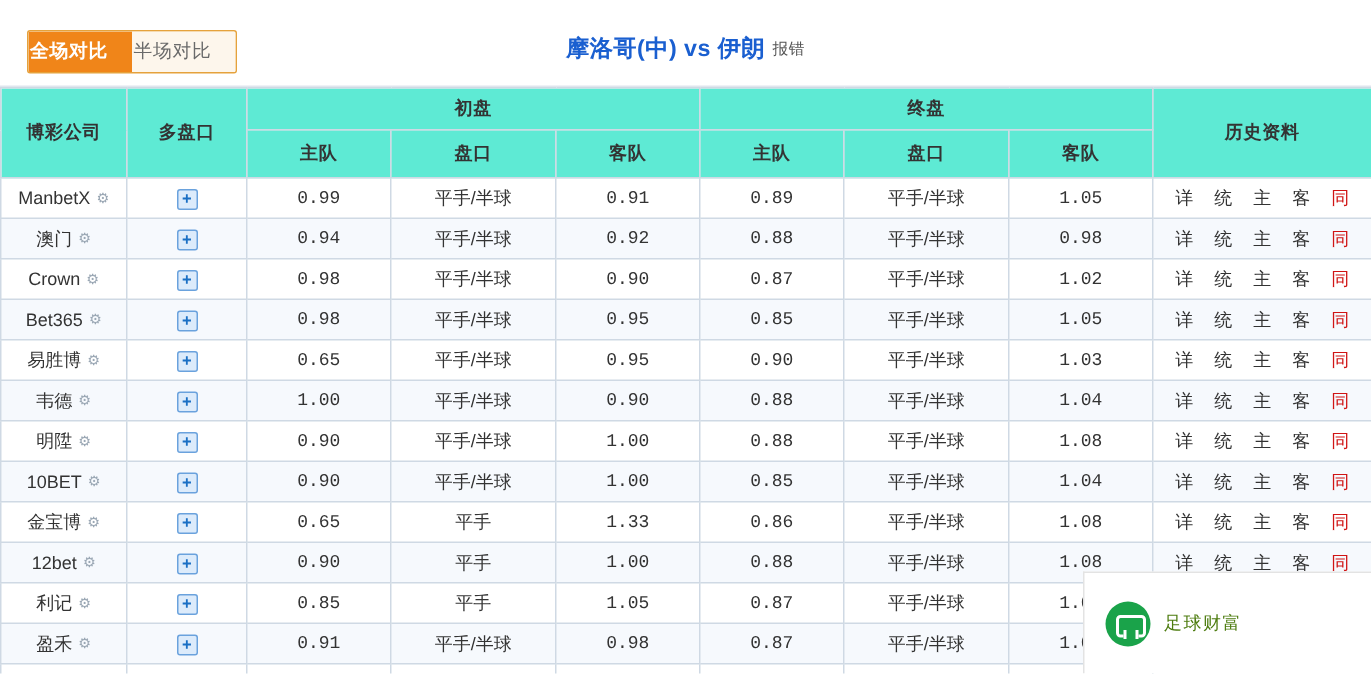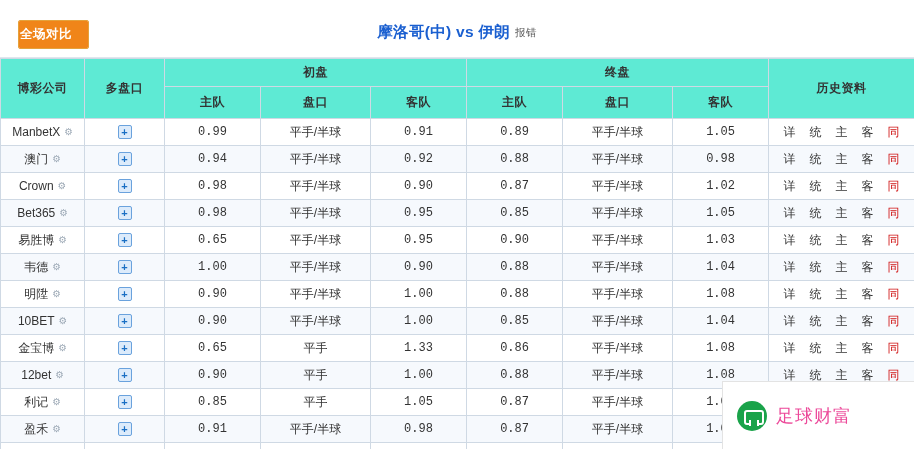--- a/index.html
+++ b/index.html
@@ -159,33 +159,34 @@
   .logo-mark::after {
     content: "";
     position: absolute;
     left: 12px; top: 19px;
     width: 6px; height: 6px;
     background: #1aa34a;
     border-left: 2px solid #fff;
     border-right: 2px solid #fff;
   }
   .logo-text {
-    font-size: 18px;
-    color: #ec4899;
+    font-size: 12px;
+    color: #4d7c0f;
     letter-spacing: 1px;
   }
 </style>
 </head>
 <body>
 
 <div id="app">
 
   <div class="topbar">
     <div class="tabs">
       <div class="tab active">全场对比</div>
+      <div class="tab inactive">半场对比</div>
     </div>
     <div class="match-title">
       <span>摩洛哥(中) vs 伊朗</span><span class="report">报错</span>
     </div>
   </div>
 
   <table class="odds">
     <colgroup>
       <col style="width:84px">
       <col style="width:80px">

